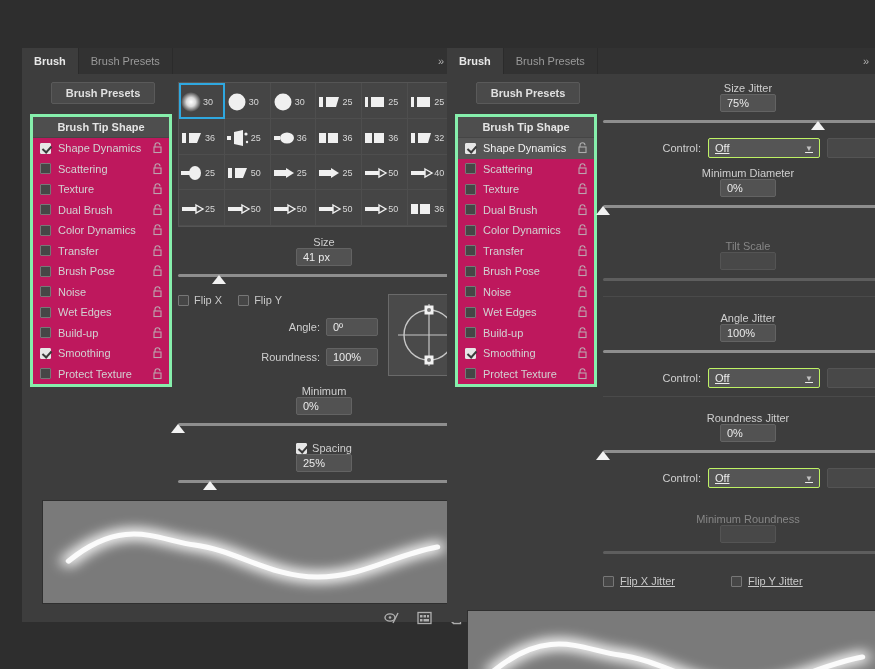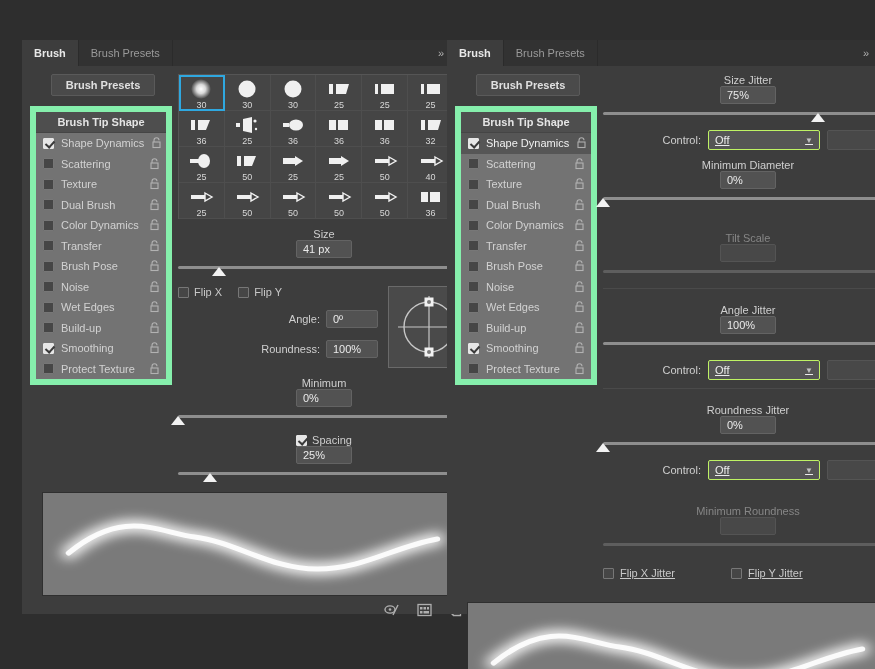--- a/index.html
+++ b/index.html
@@ -7,21 +7,21 @@
     width: 875px; height: 669px;
     background: #2e2e2e;
     font-family: "Liberation Sans", sans-serif;
     font-size: 11px;
     color: #c8c8c8;
     overflow: hidden;
     position: relative;
   }
   .panel {
     position: absolute;
-    top: 40px;
+    top: 48px;
     width: 456px;
     height: 574px;
     background: #3d3d3d;
     display: flex;
     flex-direction: column;
   }
   #panel-left  { left: 22px; }
   #panel-right { left: 447px; }
 
   
@@ -65,21 +65,21 @@
   .presets-btn-wrap { display: flex; justify-content: center; padding: 0 0 10px 4px; }
   .presets-btn {
     background: #4a4a4a;
     border: 1px solid #5a5a5a;
     border-radius: 2px;
     color: #e0e0e0;
     font-size: 11px;
     padding: 4px 14px;
     font-weight: bold;
   }
-  .optlist { border: 6px solid #86efac; background: #737373; }
+  .optlist { border: 3px solid #86efac; background: #be185d; }
   .opt-header {
     background: #4e4e4e;
     text-align: center;
     padding: 4px 0;
     font-size: 11px;
     color: #e4e4e4;
     font-weight: bold;
     border-bottom: 1px solid #454545;
   }
   .opt-row {
@@ -109,21 +109,21 @@
     border-width: 0 2px 2px 0;
     transform: rotate(42deg);
   }
   .lock { width: 11px; height: 12px; flex: 0 0 auto; opacity: .85; }
 
   
   .rcol { flex: 1; padding: 8px 8px 0 6px; }
   .gridwrap { display: flex; border: 1px solid #555; background: #454545; height: 145px; }
   .bgrid { flex: 1; display: grid; grid-template-columns: repeat(6, 1fr); }
   .bcell {
-    display: flex; flex-direction: column;
+    display: flex; flex-direction: row;
     align-items: center; justify-content: flex-start;
     padding-top: 3px;
     border-right: 1px solid #4e4e4e;
     border-bottom: 1px solid #4e4e4e;
     position: relative;
   }
   .bcell.sel { outline: 2px solid #2fa8e0; outline-offset: -2px; z-index: 2; }
   .btip { height: 22px; display: flex; align-items: center; justify-content: center; }
   .bnum { font-size: 9px; color: #d8d8d8; line-height: 10px; }
 

